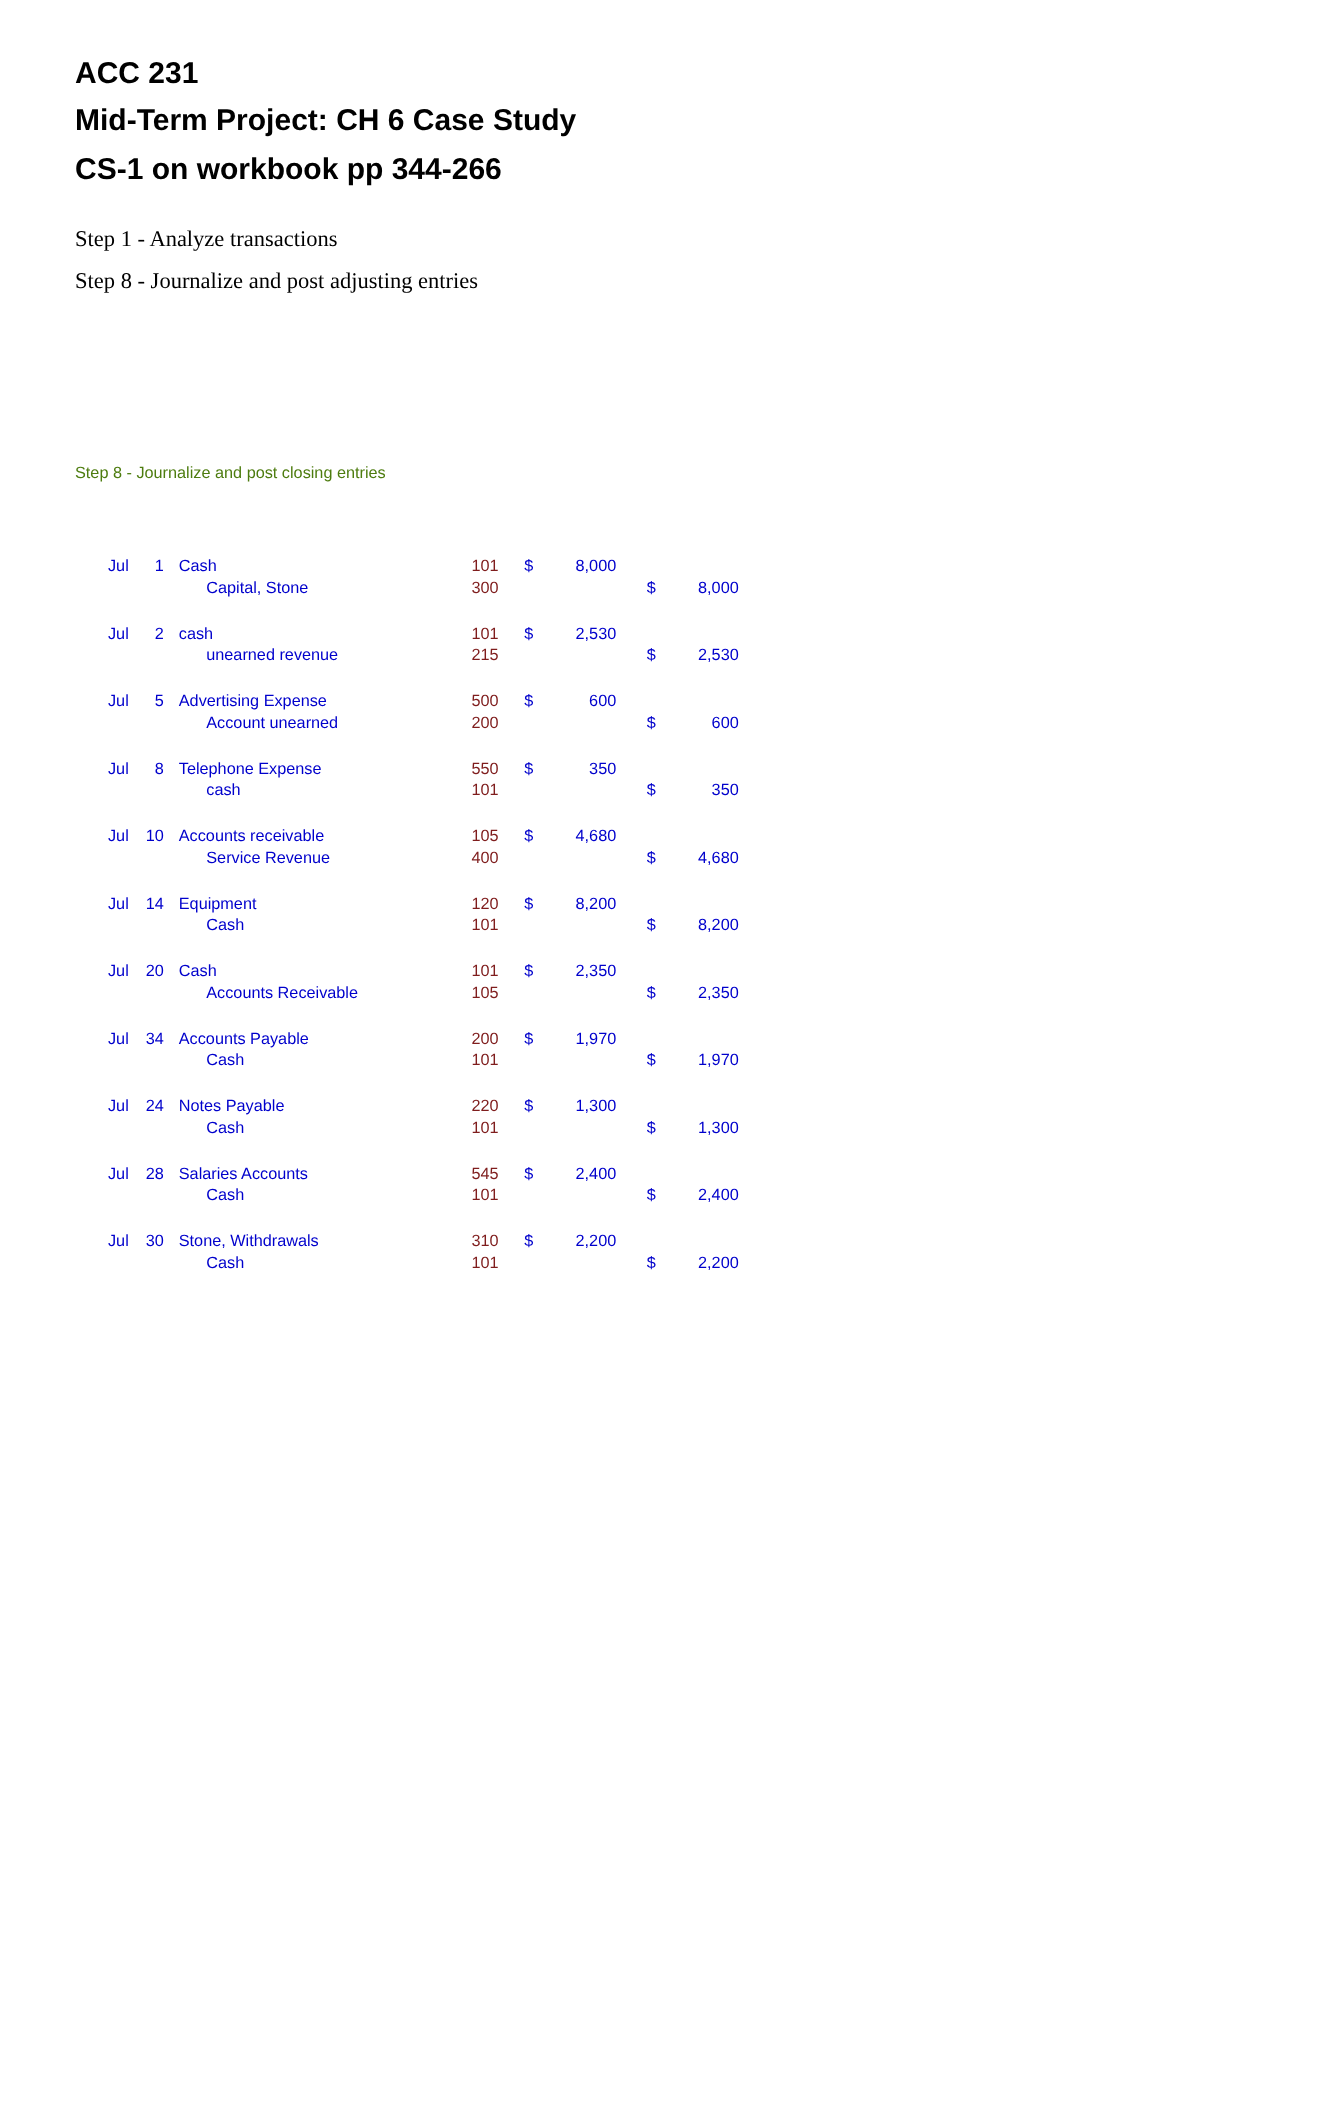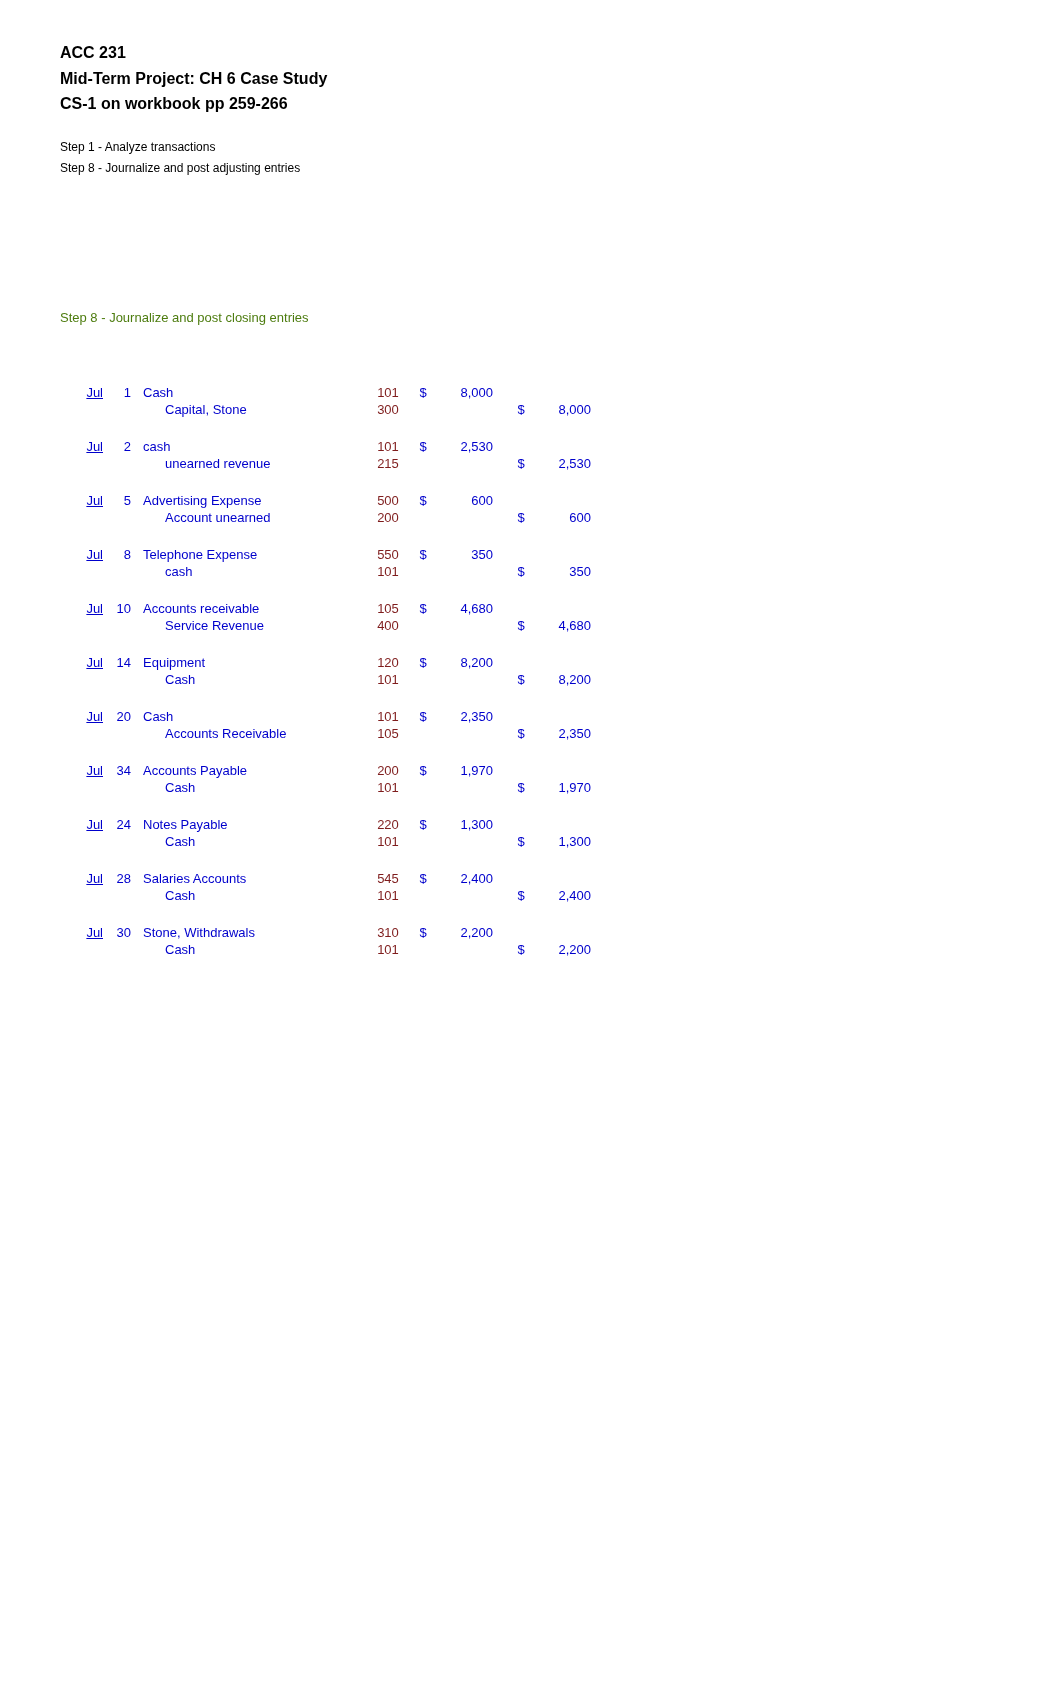--- a/index.html
+++ b/index.html
@@ -12,32 +12,33 @@
       min-height: 1700px;
     }
     .page {
       padding: 40px 60px;
       max-width: 900px;
     }
     .header-section {
       margin-bottom: 20px;
     }
     .header-section h1 {
-      font-size: 16px;
+      font-size: 24px;
       font-weight: bold;
       color: #000;
       line-height: 1.6;
     }
     .steps-section {
       margin-bottom: 10px;
     }
     .steps-section p {
-      font-size: 12px;
+      font-size: 18px;
       color: #000;
       line-height: 1.8;
+      font-family: Liberation Serif, serif;
     }
     .spacer-large {
       height: 120px;
     }
     .spacer-medium {
       height: 30px;
     }
     .step8-label {
       font-size: 13px;
       color: #4d7c0f;
@@ -54,21 +55,20 @@
       display: flex;
       align-items: flex-start;
       margin-top: 2px;
     }
     .e-month {
       width: 55px;
       text-align: right;
       padding-right: 12px;
       color: #0000cc;
       font-size: 13px;
-      text-decoration: underline;
     }
     .e-day {
       width: 28px;
       text-align: right;
       padding-right: 12px;
       color: #0000cc;
       font-size: 13px;
     }
     .e-acct {
       width: 220px;
@@ -117,21 +117,21 @@
   </style>
 </head>
 <body>
 
 <div class="page">
 
   <div class="header-section">
     <h1>
       <span>ACC 231</span><br>
       <span>Mid-Term Project: CH 6 Case Study</span><br>
-      <span>CS-1 on workbook pp 259-266</span>
+      <span>CS-1 on workbook pp 344-266</span>
     </h1>
   </div>
 
   <div class="steps-section">
     <p>Step 1 - Analyze transactions</p>
     <p>Step 8 - Journalize and post adjusting entries</p>
   </div>
 
   <div class="spacer-large"></div>
 

